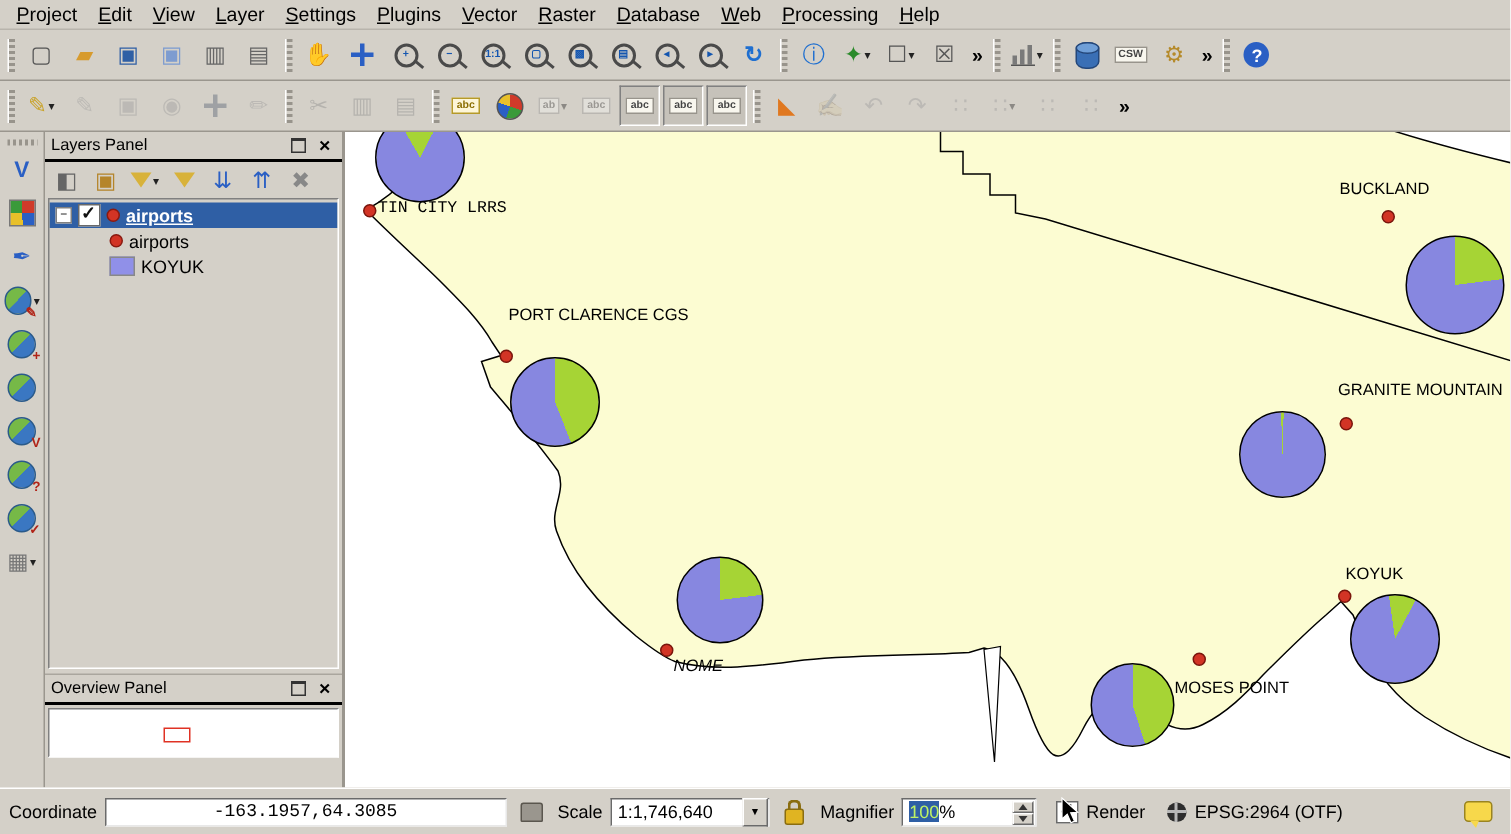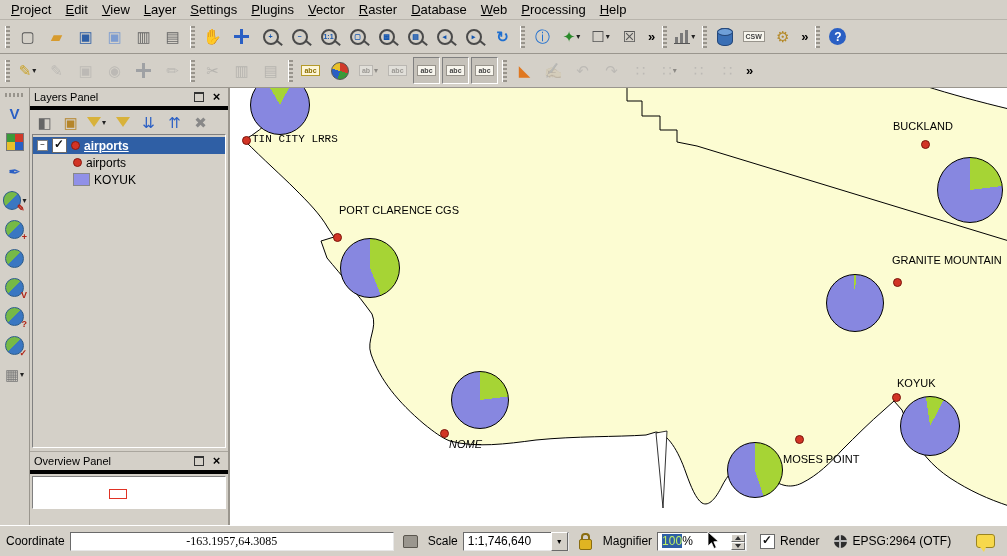--- a/index.html
+++ b/index.html
@@ -67,21 +67,21 @@
   
   #sidebar{position:absolute;left:0;top:88px;width:30px;height:437px;
        border-right:1px solid #9a968e;display:flex;flex-direction:column;
        align-items:center;padding-top:5px;box-sizing:border-box;gap:3px;background:#d4d0c8}
   #sidebar .tbtn{width:24px;height:24px;margin:0}
 
   
   #panels{position:absolute;left:30px;top:88px;width:200px;height:437px;
        border-right:2px solid #9a968e;box-sizing:border-box;background:#d4d0c8}
   .ptitle{height:18px;display:flex;align-items:center;padding:0 4px;font-size:11px;
-       border-bottom:4px solid #000000;gap:3px}
+       border-bottom:2px solid #000000;gap:3px}
   .ptitle .t{flex:1;white-space:nowrap;overflow:hidden}
   .pbtn{width:15px;height:14px;display:flex;align-items:center;justify-content:center}
   .floatic{width:8px;height:7px;border:1px solid #333;border-top:2px solid #333}
   .closeic::before{content:"×";font-size:13px;font-weight:bold;line-height:10px}
   #ltoolbar{height:24px;display:flex;align-items:center;padding:0 2px;gap:1px}
   #ltoolbar .tbtn{width:21px;height:21px}
   #ltree{margin:0 2px;height:310px;border:1px solid;border-color:#808080 #fff #fff #808080;
        background:#d4d0c8;padding-top:2px;overflow:hidden}
   .trow{height:17px;display:flex;align-items:center;gap:4px;padding-left:4px;font-size:12px}
   .trow.sel{background:var(--sel,#2f5fa5);color:#fff}
@@ -111,21 +111,21 @@
   .pie{position:absolute;border-radius:50%;border:1px solid #000;box-sizing:border-box}
   .mdot{position:absolute;width:7px;height:7px;border-radius:50%;border:1px solid #7a150c}
   .mlabel{position:absolute;font-size:11px;white-space:nowrap;color:#000}
 
   
   #status{position:absolute;left:0;top:525px;width:1007px;height:31px;border-top:1px solid #fff;
        display:flex;align-items:center;padding:0 6px;gap:5px;box-sizing:border-box;background:#d4d0c8}
   .slabel{font-size:12px;white-space:nowrap}
   .field{background:#fff;border:1px solid;border-color:#6a6a6a #e8e8e8 #e8e8e8 #6a6a6a;
        height:19px;display:flex;align-items:center;padding:0 4px;font-size:12px;box-sizing:border-box}
-  input.field{width:324px;text-align:center;font-family:Liberation Serif, serif;padding:0}
+  input.field{width:268px;text-align:center;font-family:Liberation Mono, monospace;padding:0}
   .combo{width:106px;justify-content:space-between;padding-right:0}
   .dropbtn{width:15px;height:17px;background:#d4d0c8;border:1px solid;
        border-color:#fff #6a6a6a #6a6a6a #fff;display:flex;align-items:center;justify-content:center}
   .dropbtn::after{content:"▼";font-size:7px}
   .spin{width:90px;position:relative;justify-content:flex-start}
   .sel{background:var(--sel,#2f5fa5);color:#bef264}
   .spincol{position:absolute;right:1px;top:1px;display:flex;flex-direction:column}
   .spinbtn{width:14px;height:8px;background:#d4d0c8;border:1px solid;
        border-color:#fff #6a6a6a #6a6a6a #fff;display:flex;align-items:center;
        justify-content:center;box-sizing:border-box}

